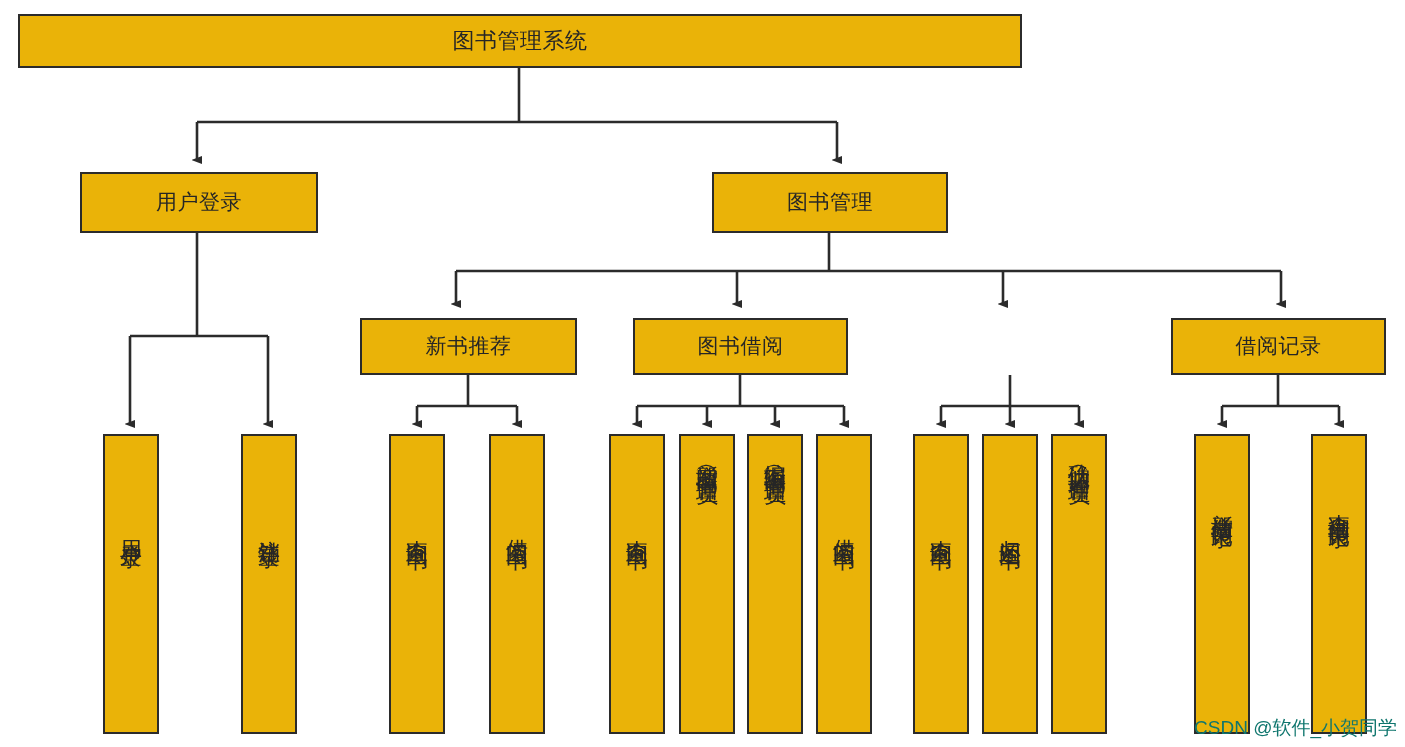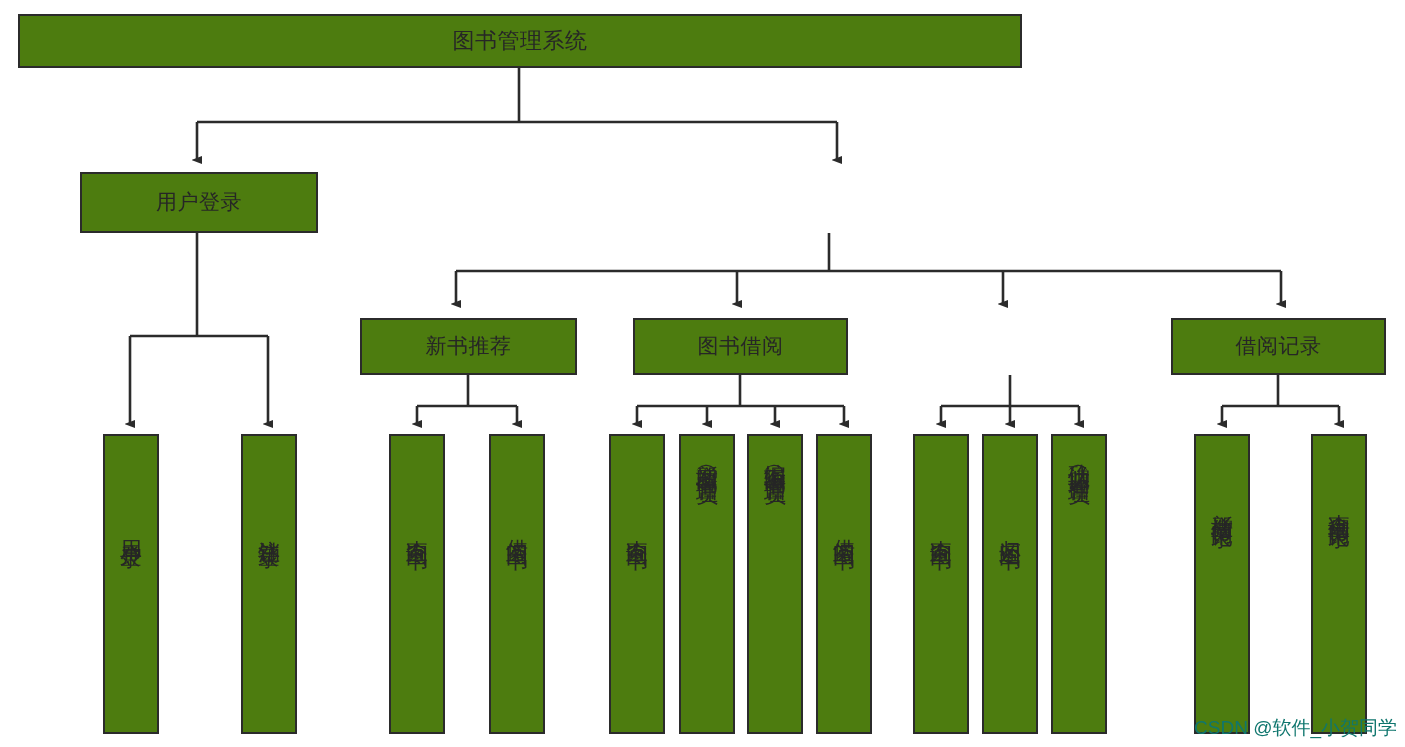--- a/index.html
+++ b/index.html
@@ -20,21 +20,21 @@
     left: 0;
     top: 0;
     width: 1405px;
     height: 747px;
     pointer-events: none;
   }
   .node {
     position: absolute;
     box-sizing: border-box;
     border: 2px solid #2b2b2b;
-    background: #4d7c0f;
+    background: #eab308;
     color: #262626;
     display: flex;
     align-items: center;
     justify-content: center;
     z-index: 2;
   }
   .node .label {
     display: block;
     text-align: center;
     line-height: 1.18;
@@ -130,20 +130,23 @@
     </g>
   </svg>
 
   <div class="node h root" style="left:18px; top:14px; width:1004px; height:54px;">
     <span class="label">图书管理系统</span>
   </div>
 
   <div class="node h" style="left:80px; top:172px; width:238px; height:61px;">
     <span class="label">用户登录</span>
   </div>
+  <div class="node h" style="left:712px; top:172px; width:236px; height:61px;">
+    <span class="label">图书管理</span>
+  </div>
 
   <div class="node h" style="left:360px; top:318px; width:217px; height:57px;">
     <span class="label">新书推荐</span>
   </div>
   <div class="node h" style="left:633px; top:318px; width:215px; height:57px;">
     <span class="label">图书借阅</span>
   </div>
   <div class="node h" style="left:1171px; top:318px; width:215px; height:57px;">
     <span class="label">借阅记录</span>
   </div>

